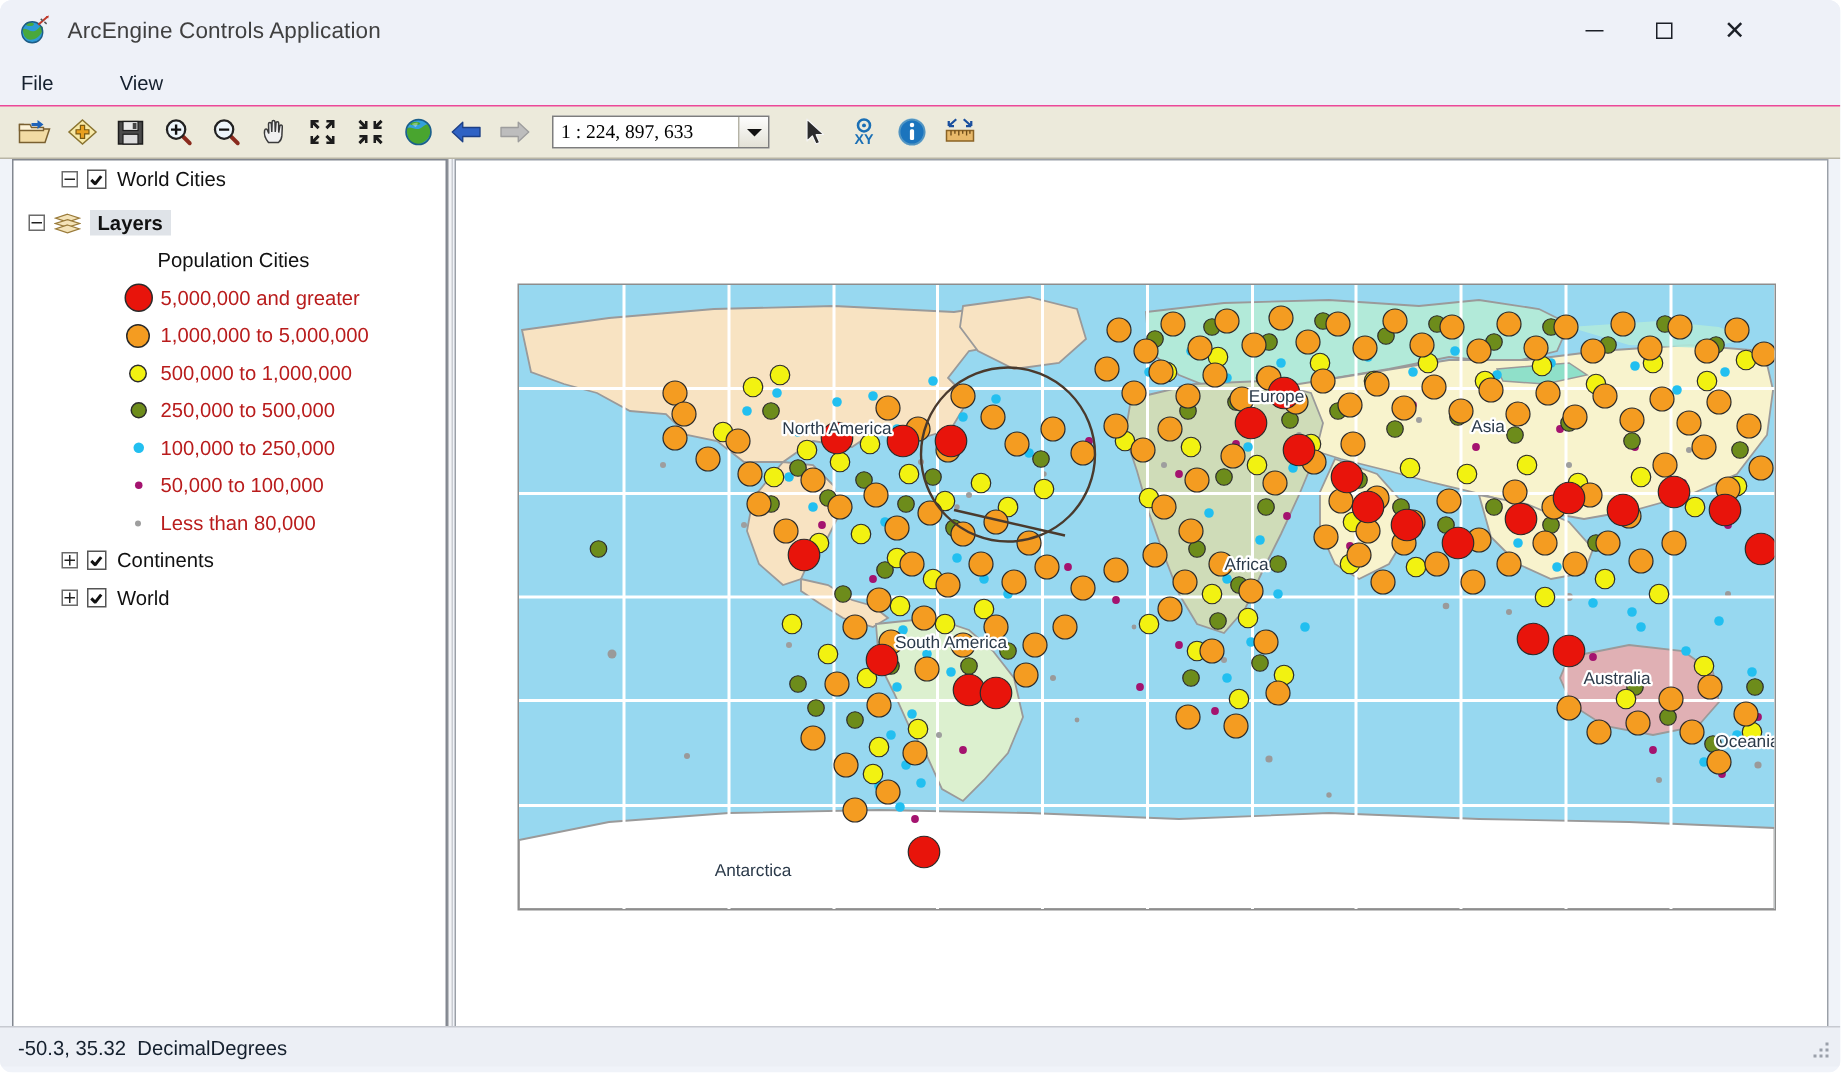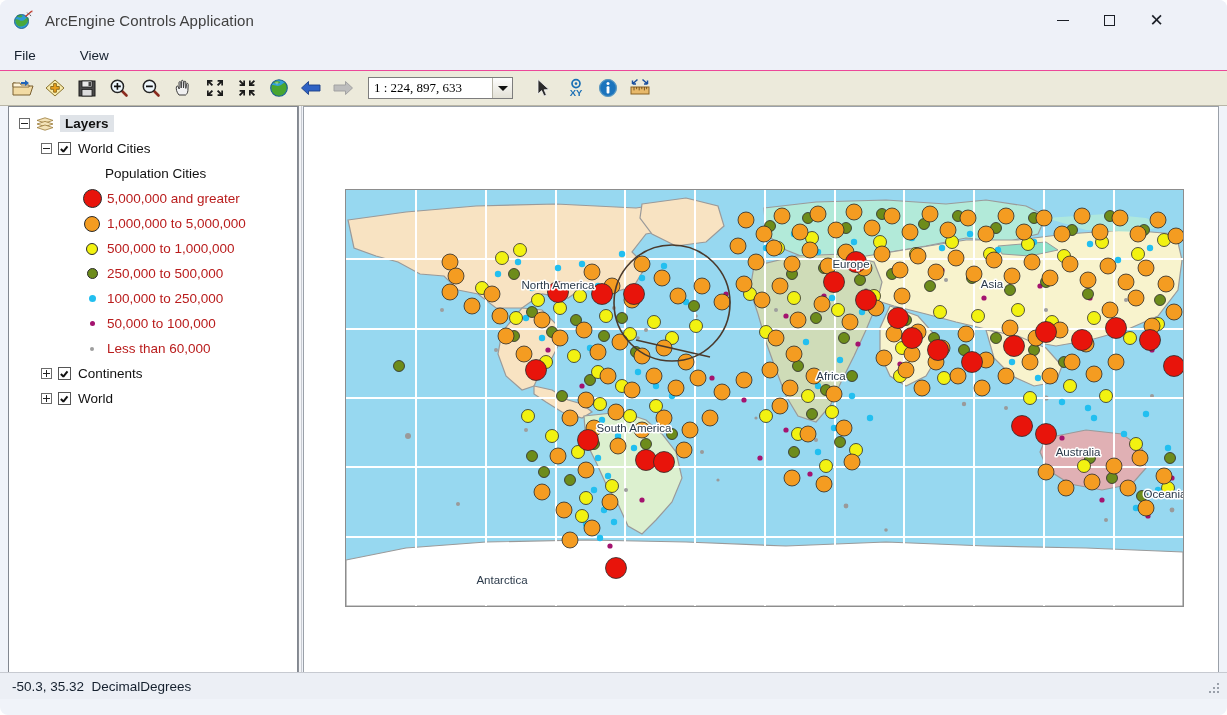--- a/index.html
+++ b/index.html
@@ -175,21 +175,21 @@
     position: absolute; left: 41px; top: 82px;
     width: 839px; height: 418px;
     border: 1px solid #8d8d8d;
     background: #ffffff;
     overflow: hidden;
   }
   #mapsvg { display: block; }
 
   
   #statusbar {
-    position: absolute; left: 0; bottom: 16px;
+    position: absolute; left: 0; bottom: 4px;
     width: 1227px; height: 27px;
     background: #eceff5;
     border-top: 1px solid #c7cad1;
     display: flex; align-items: center;
   }
   #status-text {
     font-size: 13.5px; color: #15202e; padding-left: 12px;
     white-space: nowrap;
   }
   #grip {
@@ -397,38 +397,38 @@
               <path d="M15.4 9 v3.4"></path>
               <path d="M17.6 9 v2.2"></path>
         </g>
       </svg>
         </span>
     </div>
   </div>
 
   <div id="toc">
 
+    <div class="node" style="margin-left:32px">
+      <span class="expander"></span>
+      <span class="cbx"></span>
+      <span class="node-label">World Cities</span>
+    </div>
+
     <div class="node" id="layers-root" style="margin-left:10px; margin-top:4px">
       <span class="expander"></span>
       <span class="layers-icon">
         <svg width="18" height="14" viewBox="0 0 18 14">
           <path d="M9 0.8 L17 3.4 L9 6 L1 3.4 Z" fill="#f4e3b8" stroke="#9a7b3a" stroke-width="0.8"></path>
           <path d="M9 4.4 L17 7 L9 9.6 L1 7 Z" fill="#f4e3b8" stroke="#9a7b3a" stroke-width="0.8"></path>
           <path d="M9 8 L17 10.6 L9 13.2 L1 10.6 Z" fill="#f4e3b8" stroke="#9a7b3a" stroke-width="0.8"></path>
         </svg>
       </span>
       <span class="node-label">Layers</span>
     </div>
 
-    <div class="node" style="margin-left:32px">
-      <span class="expander"></span>
-      <span class="cbx"></span>
-      <span class="node-label">World Cities</span>
-    </div>
-
     <div class="node" style="margin-left:96px">
       <span class="subhead">Population Cities</span>
     </div>
 
     <div class="sym-row" style="margin-left:68px">
       <span class="sym-wrap">
         <span class="sym" style="width:19px;height:19px;background:#e8140b;border:1px solid #2b2b2b"></span>
       </span>
       <span class="sym-label">5,000,000 and greater</span>
     </div>
@@ -465,21 +465,21 @@
       <span class="sym-wrap">
         <span class="sym" style="width:5px;height:5px;background:#a4136f"></span>
       </span>
       <span class="sym-label">50,000 to 100,000</span>
     </div>
 
     <div class="sym-row" style="margin-left:68px">
       <span class="sym-wrap">
         <span class="sym" style="width:4px;height:4px;background:#9e9e9e"></span>
       </span>
-      <span class="sym-label">Less than 60,000</span>
+      <span class="sym-label">Less than 80,000</span>
     </div>
 
     <div class="node" style="margin-left:32px">
       <span class="expander plus"></span>
       <span class="cbx"></span>
       <span class="node-label">Continents</span>
     </div>
 
     <div class="node" style="margin-left:32px">
       <span class="expander plus"></span>

